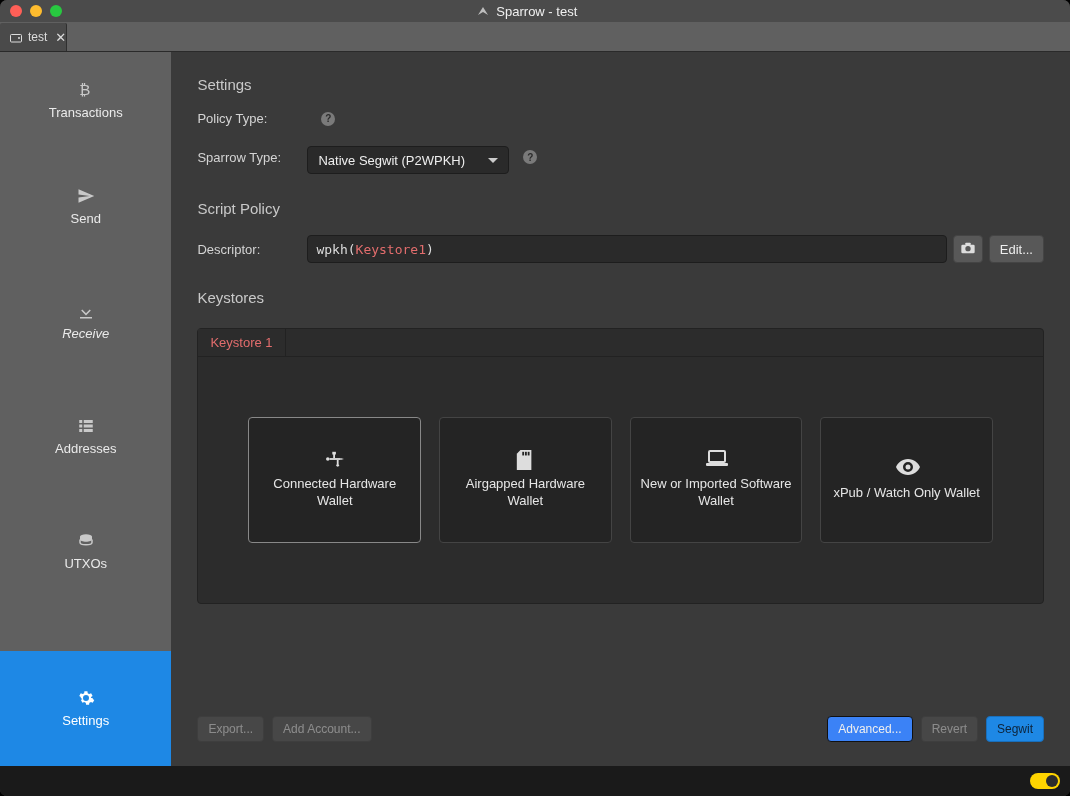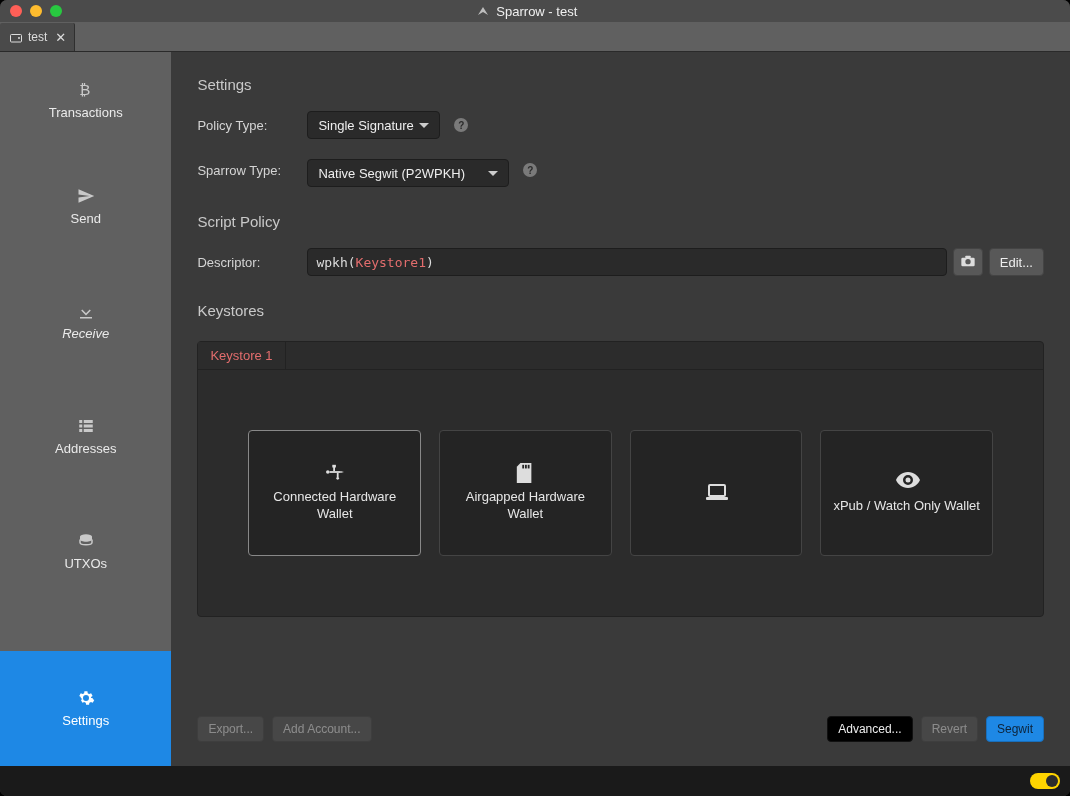--- a/index.html
+++ b/index.html
@@ -11,21 +11,21 @@
   .traffic { display: flex; gap: 8px; margin-left: 10px; }
   .traffic .dot { width: 12px; height: 12px; border-radius: 50%; }
   .dot.red { background: #ff5f57; }
   .dot.yellow { background: #febc2e; }
   .dot.green { background: #28c840; }
   .title-wrap { position: absolute; left: 0; right: 16px; text-align: center; font-size: 13px; color: #f0f0f0; }
   .title-wrap svg { vertical-align: -1px; margin-right: 4px; }
 
   
   .tabstrip { height: 30px; background: #606060; display: flex; align-items: flex-end; border-bottom: 1px solid #2a2a2a; }
-  .tab { height: 28px; min-width: 60px; background: #4a4a4a; display: flex; align-items: center; gap: 6px; padding: 0 8px 0 10px; color: #ddd; font-size: 12px; border-right: 1px solid #2f2f2f; border-top-left-radius: 2px; border-top-right-radius: 2px; }
+  .tab { height: 28px; min-width: 60px; background: #4a4a4a; display: flex; align-items: center; gap: 6px; padding: 0 0 0 10px; color: #ddd; font-size: 12px; border-right: 1px solid #2f2f2f; border-top-left-radius: 2px; border-top-right-radius: 2px; }
   .tab .tab-icon { width: 12px; height: 10px; display:inline-block; }
   .tab .close { font-size: 13px; color: #ddd; cursor: pointer; margin-left: 2px; }
 
   
   .body { flex: 1 1 auto; display: flex; min-height: 0; }
   .sidebar { width: 179px; background: #606060; display: flex; flex-direction: column; }
   .nav-item { flex: 0 0 auto; height: 97px; display:flex; flex-direction:column; align-items:center; justify-content:center; gap:6px; color: #eaeaea; cursor: pointer; }
   .nav-item.active { background: #1e88e5; color: #fff; }
   .nav-item .label { font-size: 13px; }
   .nav-spacer { flex: 1 1 auto; }
@@ -44,21 +44,21 @@
   .select::after { content: ""; margin-left: auto; border: 5px solid transparent; border-top-color: #ccc; transform: translateY(3px); }
 
   .help { width: 14px; height: 14px; border-radius: 50%; background: #7a7a7a; color: #2b2b2b; font-size: 10px; font-weight: 700; display: inline-flex; align-items: center; justify-content: center; margin-left: 14px; cursor: pointer; }
 
   .descriptor-row { display: flex; align-items: center; gap: 6px; }
   .descriptor-field { flex: 1 1 auto; height: 28px; background: #2a2a2a; border: 1px solid #1d1d1d; border-radius: 4px; display: flex; align-items: center; padding: 0 8px; font-family: Menlo, Consolas, monospace; font-size: 13px; color: #ddd; }
   .descriptor-field .k1 { color: #e36d6d; }
   .icon-btn { width: 30px; height: 28px; background: #585858; border: 1px solid #444; border-radius: 4px; display: inline-flex; align-items: center; justify-content: center; cursor: pointer; }
   .btn { height: 28px; padding: 0 10px; background: #585858; color: #eee; border: 1px solid #444; border-radius: 4px; cursor: pointer; display: inline-flex; align-items: center; font-size: 13px; }
   .btn.disabled { opacity: 0.45; cursor: default; }
-  .btn.dark { background: #000000; border-color: #111; }
+  .btn.dark { background: #3b82f6; border-color: #111; }
   .btn.primary { background: #1e88e5; color: #0d233a; border-color: #196fbb; }
   .btn.small { height: 26px; font-size: 12px; }
 
   
   .keystores-panel { margin-top: 4px; border: 1px solid #222; border-radius: 4px; background: #2c2c2c; }
   .ks-tabs { display: flex; border-bottom: 1px solid #222; }
   .ks-tab { padding: 6px 12px; font-size: 13px; color: #e36d6d; border-right: 1px solid #222; background: #2c2c2c; cursor: pointer; }
   .ks-body { padding: 60px 50px 60px 50px; display: flex; gap: 18px; justify-content: center; }
   .ks-card { width: 182px; height: 126px; background: #242424; border: 1px solid #444; border-radius: 4px; display: flex; flex-direction: column; align-items: center; justify-content: center; gap: 8px; text-align: center; color: #e6e6e6; font-size: 13px; cursor: pointer; padding: 8px; }
   .ks-card.selected { border-color: #888; }
@@ -170,23 +170,20 @@
         <span class="label">Settings</span>
       </div>
     </div>
 
     <div class="main">
 
       <h2 class="section">Settings</h2>
 
       <div class="row">
         <div class="lbl">Policy Type:</div>
-        <div class="select small">
-          <span>Single Signature</span>
-        </div>
         <div class="help">?</div>
       </div>
 
       <div class="row" style="margin-bottom:26px;">
         <div class="lbl">Sparrow Type:</div>
         <div class="select wide">
           <span>Native Segwit (P2WPKH)</span>
         </div>
         <div class="help">?</div>
       </div>
@@ -250,20 +247,21 @@
             </span>
             <div class="card-text">Airgapped Hardware Wallet</div>
           </div>
           <div class="ks-card">
             <span class="card-icon">
               <svg width="24" height="18" viewBox="0 0 24 18" fill="#ddd">
                   <rect x="4" y="1" width="16" height="11" rx="1" fill="none" stroke="#ddd" stroke-width="2"></rect>
                   <rect x="1" y="13" width="22" height="3" rx="1"></rect>
                 </svg>
             </span>
+            <div class="card-text">New or Imported Software Wallet</div>
           </div>
           <div class="ks-card">
             <span class="card-icon">
               <svg width="24" height="16" viewBox="0 0 24 16" fill="#ddd">
                   <path d="M12 0C6 0 1.7 3.9 0 8c1.7 4.1 6 8 12 8s10.3-3.9 12-8c-1.7-4.1-6-8-12-8zm0 13a5 5 0 110-10 5 5 0 010 10z"></path>
                   <circle cx="12" cy="8" r="2.5"></circle>
                 </svg>
             </span>
             <div class="card-text">xPub / Watch Only Wallet</div>
           </div>

